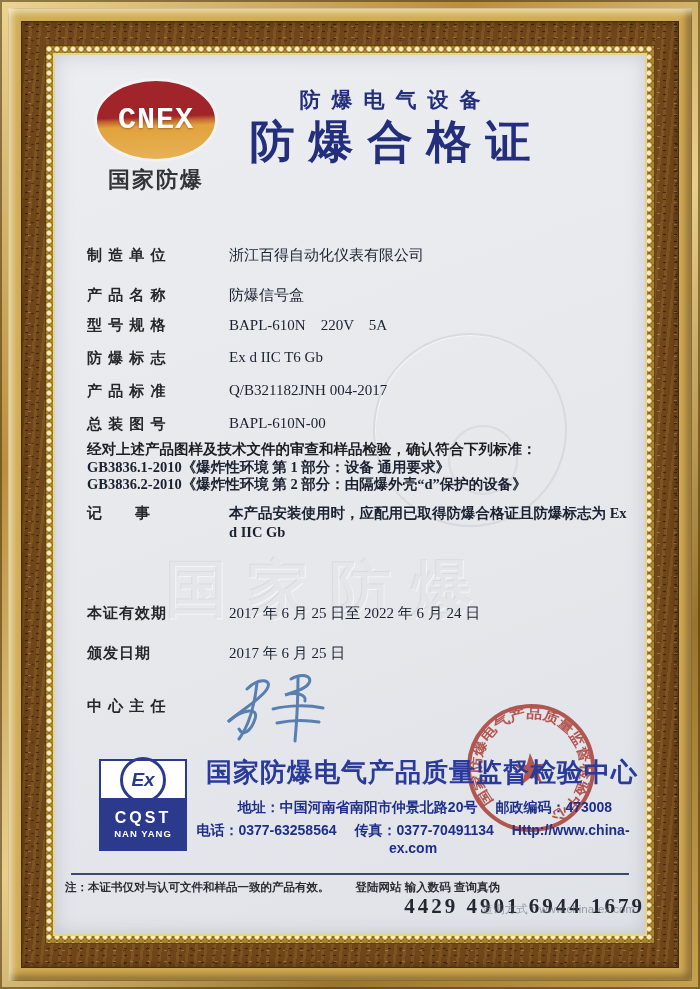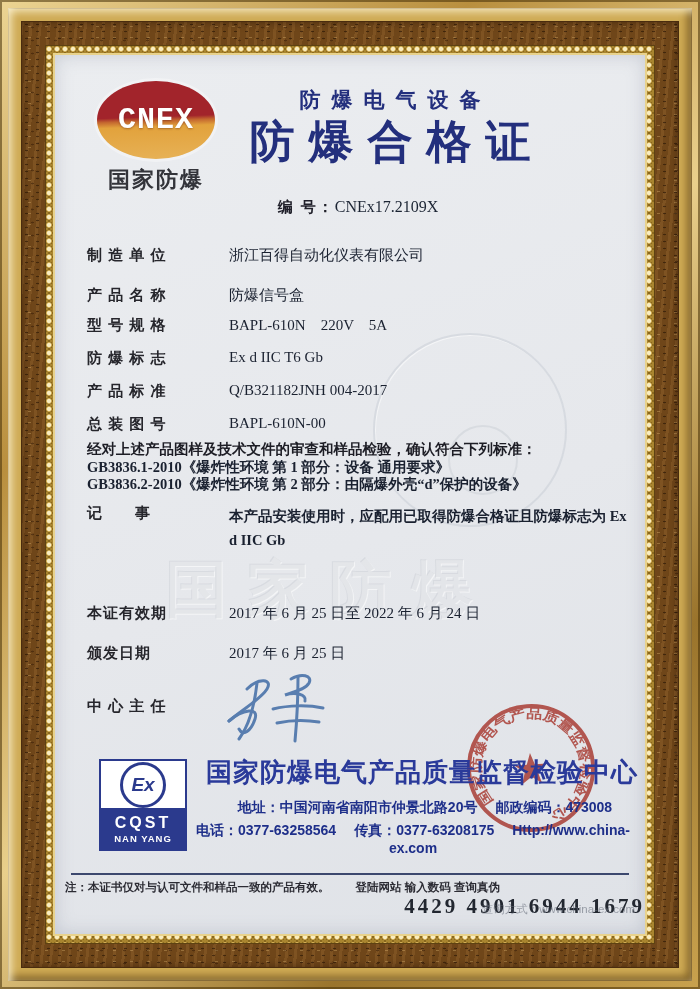--- a/index.html
+++ b/index.html
@@ -45,35 +45,35 @@
   .certno{left:0;top:143px;width:100%;text-align:center;transform:translateX(8px);}
   .certno .lab{font-weight:bold;font-size:15px;color:#20202a;letter-spacing:2px;}
   .certno .val{font-family:"Liberation Serif",serif;font-size:16px;color:#1b2433;}
   
   .flabel{left:32px;font-size:15px;font-weight:600;color:#26262c;letter-spacing:1px;white-space:pre;}
   .fvalue{left:174px;font-size:15px;color:#1a2130;font-family:"Liberation Serif",serif;white-space:pre;}
   
   .std{left:32px;width:530px;line-height:17.5px;}
   .std .intro{font-weight:bold;font-size:14.5px;color:#1d1d25;}
   .std .gb{font-size:14.5px;color:#1a2130;font-family:"Liberation Serif",serif;font-weight:600;}
-  .rline{font-size:14.5px;color:#1a2130;font-family:"Liberation Serif",serif;font-weight:600;line-height:24px;}
+  .rline{font-size:14.5px;color:#1a2130;font-family:"Liberation Serif",serif;font-weight:600;line-height:19px;}
   
   .wm-text{left:110px;top:492px;font-size:62px;font-weight:bold;letter-spacing:20px;
       color:rgba(140,150,162,.15);text-shadow:1px 1px 0 rgba(255,255,255,.55);white-space:nowrap;}
   .wm-ring1{left:318px;top:278px;width:190px;height:190px;border-radius:50%;
       border:2px solid rgba(160,168,180,.22);box-shadow:inset 1px 1px 0 rgba(255,255,255,.5);}
   .wm-ring2{left:393px;top:370px;width:66px;height:66px;border-radius:50%;
       border:2px solid rgba(160,168,180,.20);}
   
   .sig{left:158px;top:610px;}
   .stamp{left:408px;top:645px;opacity:.85;mix-blend-mode:multiply;transform:rotate(-4deg);}
   
   .badge{left:44px;top:704px;width:88px;height:92px;box-sizing:border-box;border:2px solid #2b3a8d;
       background:#fff;display:flex;flex-direction:column;}
-  .badge-top{height:47px;display:flex;align-items:center;justify-content:center;}
+  .badge-top{height:37px;display:flex;align-items:center;justify-content:center;}
   .badge-circle{width:40px;height:40px;border:3px solid #2b3a8d;border-radius:50%;
       display:flex;align-items:center;justify-content:center;}
   .badge-ex{color:#2b3a8d;font-weight:bold;font-style:italic;font-size:19px;}
   .badge-bottom{flex:1;background:#2b3a8d;color:#fff;text-align:center;display:flex;
       flex-direction:column;justify-content:center;gap:1px;}
   .badge-cqst{font-size:16px;font-weight:bold;letter-spacing:3px;}
   .badge-ny{font-size:9.5px;font-weight:bold;letter-spacing:1px;}
   .orgname{left:146px;top:700px;width:442px;text-align:center;font-size:26px;font-weight:bold;
       color:#2a3a9a;letter-spacing:1px;font-family:"Liberation Serif",serif;}
   .addr-row{left:150px;top:744px;width:440px;text-align:center;font-size:14px;font-weight:bold;color:#1e2f8a;}
@@ -100,23 +100,20 @@
       <div class="abs wm-ring1"></div>
       <div class="abs wm-ring2"></div>
       <div class="abs wm-text">国家防爆</div>
 
       <div class="abs cnex-ellipse">
         <span class="cnex-text">CNEX</span>
       </div>
       <div class="abs cnex-caption">国家防爆</div>
       <div class="abs supertitle navy">防爆电气设备</div>
       <div class="abs main-title navy">防爆合格证</div>
-      <div class="abs certno">
-        <span class="lab">编 号：</span><span class="val">CNEx17.2109X</span>
-      </div>
 
       <div class="abs flabel" style="top:191px">制 造 单 位</div>
       <div class="abs fvalue" style="top:191px">浙江百得自动化仪表有限公司</div>
 
       <div class="abs flabel" style="top:231px">产 品 名 称</div>
       <div class="abs fvalue" style="top:231px">防爆信号盒</div>
 
       <div class="abs flabel" style="top:261px">型 号 规 格</div>
       <div class="abs fvalue" style="top:261px">BAPL-610N　220V　5A</div>
 
@@ -178,21 +175,21 @@
         <div class="badge-bottom">
           <div class="badge-cqst">CQST</div>
           <div class="badge-ny">NAN YANG</div>
         </div>
       </div>
       <div class="abs orgname">国家防爆电气产品质量监督检验中心</div>
       <div class="abs addr-row">
         <span>地址：</span><span>中国河南省南阳市仲景北路20号</span><span class="gap"></span><span>邮政编码：</span><span>473008</span>
       </div>
       <div class="abs phone-row">
-        <span>电话：</span><span>0377-63258564</span><span class="gap"></span><span>传真：</span><span>0377-63208175</span><span class="gap"></span><span>Http://www.china-ex.com</span>
+        <span>电话：</span><span>0377-63258564</span><span class="gap"></span><span>传真：</span><span>0377-70491134</span><span class="gap"></span><span>Http://www.china-ex.com</span>
       </div>
 
       <div class="abs sep"></div>
       <div class="abs note-row">
         <span>注：本证书仅对与认可文件和样品一致的产品有效。</span><span class="hint">登陆网站 输入数码 查询真伪</span>
       </div>
       <div class="abs code">4429 4901 6944 1679</div>
       <div class="abs query">
         <span>查询方式：</span><span>www.china-ex.com</span>
       </div>

